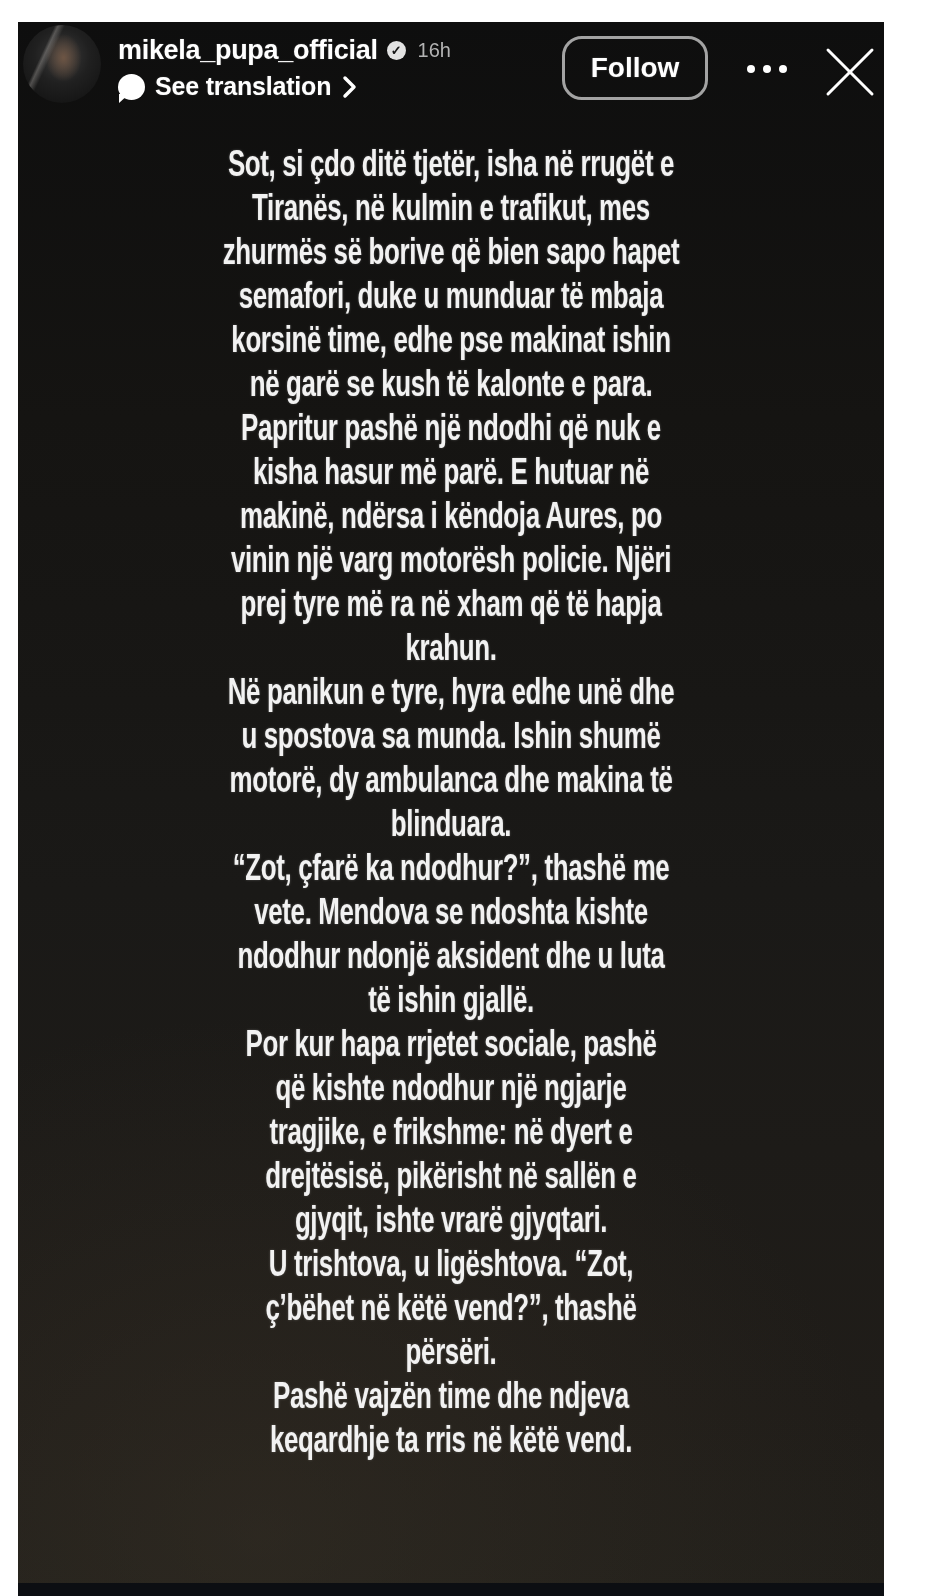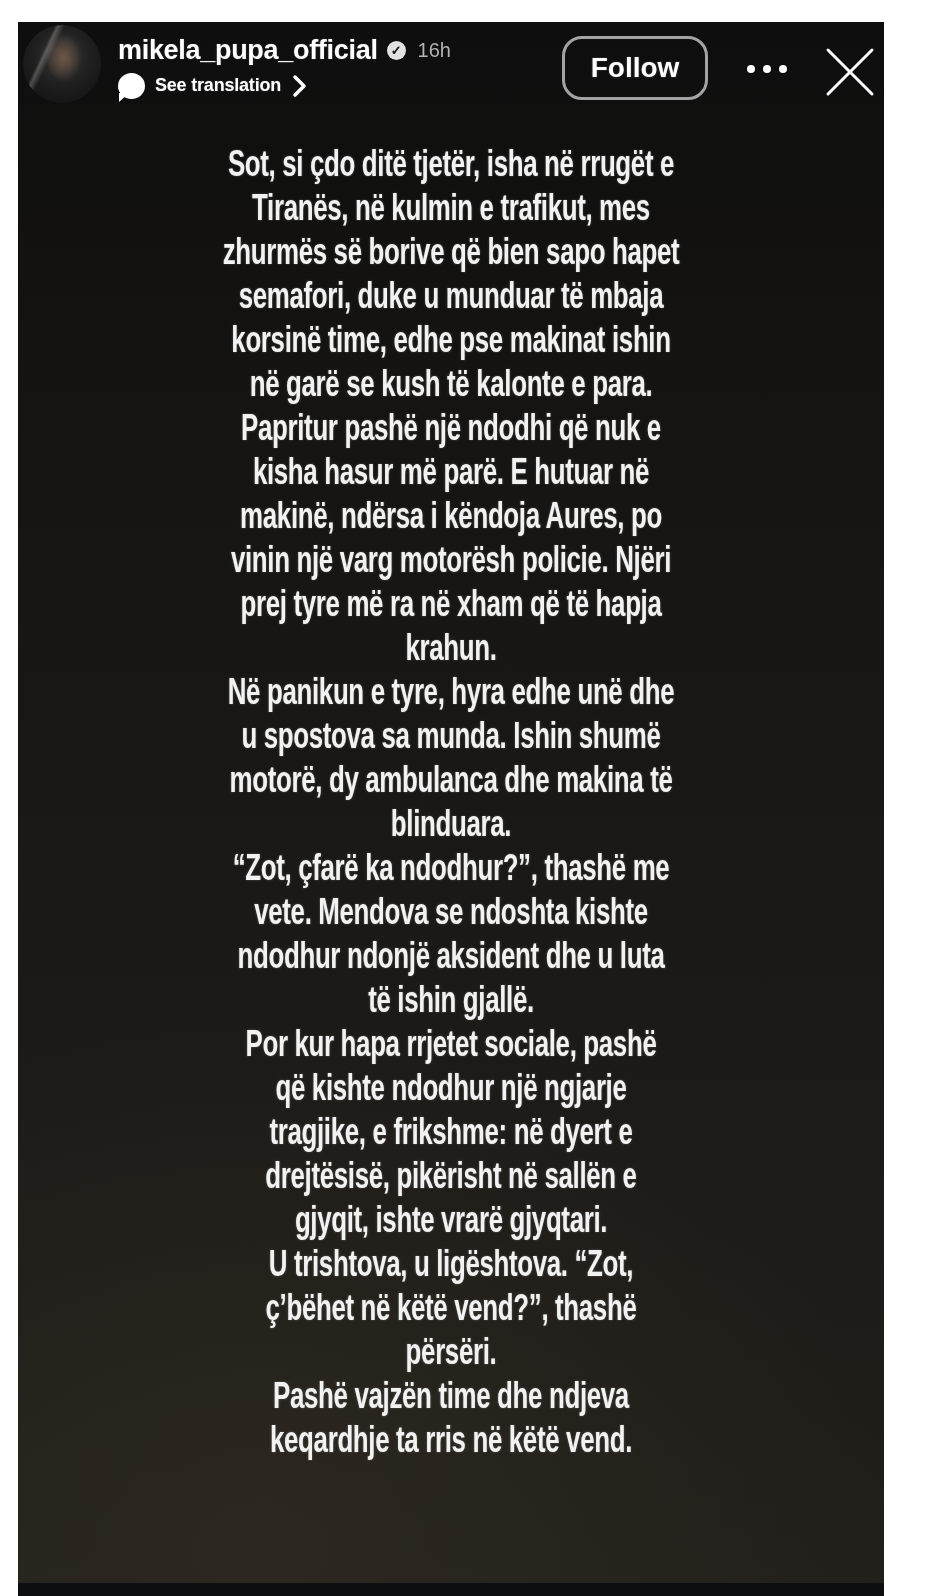--- a/index.html
+++ b/index.html
@@ -61,21 +61,21 @@
     background: #ffffff;
   }
   .bubble-icon::after {
     content: "";
     position: absolute; left: 1px; bottom: -3px;
     width: 0; height: 0;
     border-left: 10px solid #ffffff;
     border-bottom: 9px solid transparent;
   }
   .translation-label {
-    color: #ffffff; font-weight: 700; font-size: 18px; letter-spacing: -0.2px;
+    color: #ffffff; font-weight: 700; font-size: 25px; letter-spacing: -0.2px;
     text-shadow: 0 0 2px rgba(255,255,255,0.2);
   }
   .chevron { display: block; margin-top: 1px; }
 
   .follow-btn {
     position: absolute; left: 544px; top: 14px;
     width: 146px; height: 64px;
     background: transparent;
     border: 3px solid rgba(255,255,255,0.62);
     border-radius: 20px;

